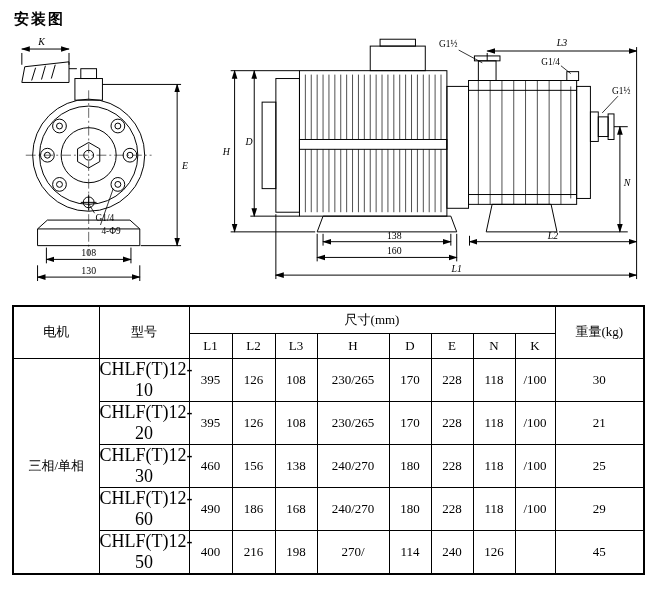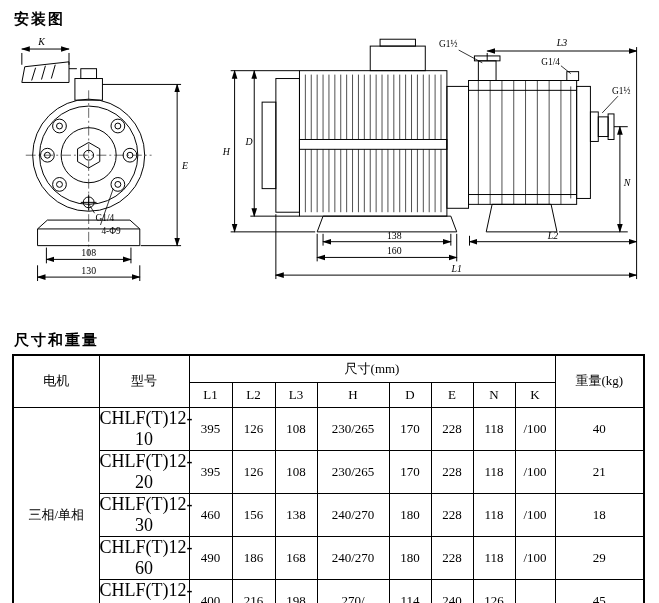--- a/index.html
+++ b/index.html
@@ -222,21 +222,20 @@
       <text x="12" y="122" class="it">H</text>
       <text x="35" y="112" class="it">D</text>
       <text x="420" y="153" class="it">N</text>
       <text x="179" y="207">138</text>
       <text x="179" y="223">160</text>
       <text x="348" y="207" class="it" text-anchor="middle">L2</text>
       <text x="250" y="241" class="it" text-anchor="middle">L1</text>
     </svg>
   </div>
 
-  <div class="section-title second">尺寸和重量</div>
 
   <table>
     <colgroup>
       <col style="width:86px">
         <col style="width:90px">
       <col style="width:43px">
         <col style="width:43px">
         <col style="width:42px">
       <col style="width:72px">
       <col style="width:42px">
@@ -268,21 +267,21 @@
         <td rowspan="5">三相/单相</td>
         <td class="model">CHLF(T)12-10</td>
         <td>395</td>
         <td>126</td>
         <td>108</td>
         <td>230/265</td>
         <td>170</td>
         <td>228</td>
         <td>118</td>
         <td>/100</td>
-        <td>40</td>
+        <td>30</td>
       </tr>
       <tr>
         <td class="model">CHLF(T)12-20</td>
         <td>395</td>
         <td>126</td>
         <td>108</td>
         <td>230/265</td>
         <td>170</td>
         <td>228</td>
         <td>118</td>
@@ -292,21 +291,21 @@
       <tr>
         <td class="model">CHLF(T)12-30</td>
         <td>460</td>
         <td>156</td>
         <td>138</td>
         <td>240/270</td>
         <td>180</td>
         <td>228</td>
         <td>118</td>
         <td>/100</td>
-        <td>18</td>
+        <td>25</td>
       </tr>
       <tr>
         <td class="model">CHLF(T)12-60</td>
         <td>490</td>
         <td>186</td>
         <td>168</td>
         <td>240/270</td>
         <td>180</td>
         <td>228</td>
         <td>118</td>

